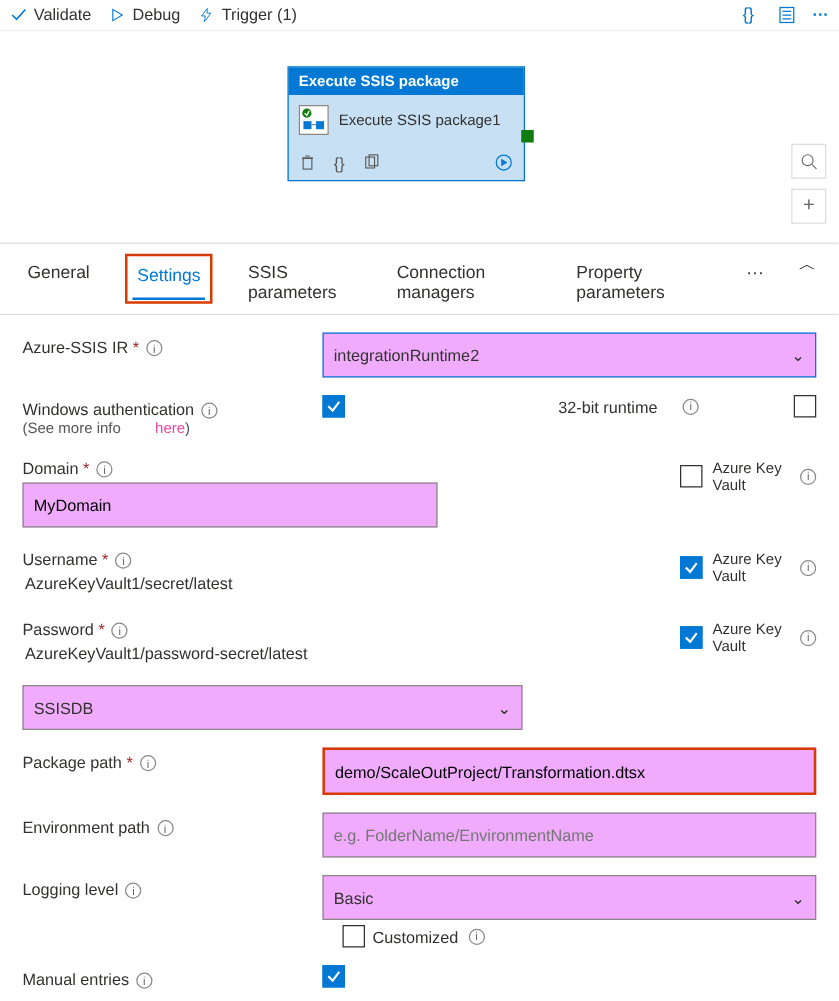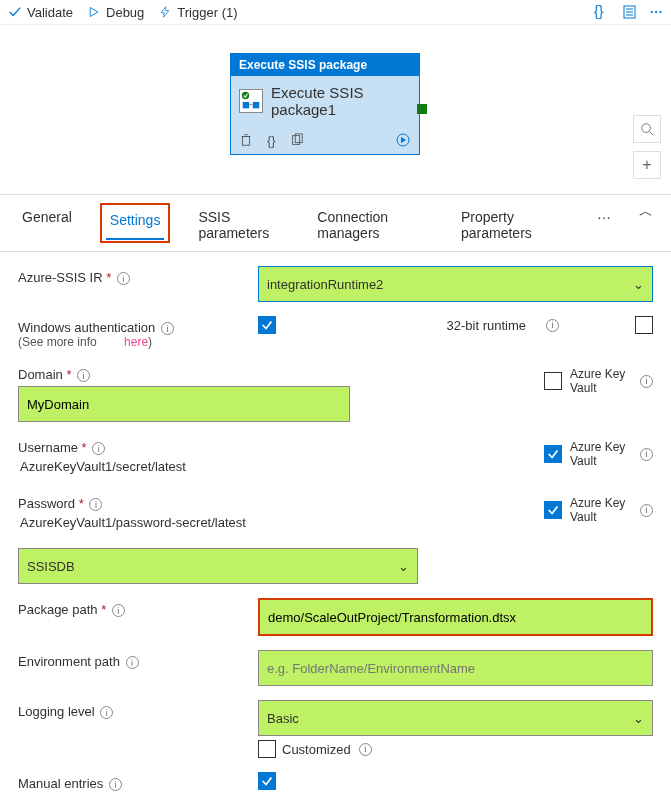--- a/index.html
+++ b/index.html
@@ -6,21 +6,21 @@
   body {
     margin: 0;
     font-family: "Segoe UI", Arial, sans-serif;
     font-size: 13px;
     color: #323130;
     background: #fff;
     width: 671px;
   }
   .toolbar {
     display: flex;
-    align-items: center;
+    align-items: flex-start;
     padding: 4px 8px;
     border-bottom: 1px solid #eee;
     gap: 14px;
   }
   .tb-item {
     display: flex;
     align-items: center;
     gap: 5px;
     color: #323130;
     cursor: pointer;
@@ -46,21 +46,21 @@
     color:#fff;
     padding:4px 8px;
     font-size:12px;
     font-weight:600;
   }
   .node-body {
     display:flex;
     align-items:center;
     gap:8px;
     padding:8px;
-    font-size:15px;
+    font-size:12px;
   }
   .node-ftr {
     display:flex;
     gap:14px;
     padding:6px 8px;
     color:#555;
     align-items:center;
   }
   .node-ftr .sp { margin-left:auto; color:#0078d4; }
   .node-icon {
@@ -137,38 +137,38 @@
     margin-left:2px;
   }
   .field-col { flex:1; }
   .sel, .inp {
     width:100%;
     max-width:400px;
     height:26px;
     padding:17px 8px;
     border:1px solid #8a8886;
     font-size:13px;
-    background:#bef264;
+    background:#f0abfc;
   }
   .sel { display:flex; align-items:center; justify-content:space-between; cursor:pointer; }
   .sel.blue { border:1px solid #0078d4; }
   .chk {
     width:18px; height:18px;
     border:1px solid #323130;
     display:inline-flex; align-items:center; justify-content:center;
     cursor:pointer;
   }
   .chk.on { background:#0078d4; border-color:#0078d4; color:#fff; }
   .sub-note { font-size:12px; color:#555; }
   .link { color:#ec4899; cursor:pointer;margin-left:24px; }
   .val-text { padding:4px 2px; font-size:13px; color:#323130; }
   .inp-small { width:332px; }
   .hl-red-inp { border:2px solid #d83b01 !important; }
   .row-inner { display:flex; align-items:center; gap:18px; }
-  .cust-row { display:flex; align-items:center; gap:6px; margin-top:4px; margin-left:0; }
+  .cust-row { display:flex; align-items:center; gap:6px; margin-top:4px; margin-left:16px; }
   svg { display:block; }
 </style>
 </head>
 <body>
 
 <div class="toolbar">
   <div class="tb-item">
     <span class="tb-icon">
       <svg viewBox="0 0 16 16" width="14" height="14">
           <path d="M2 8 L6 12 L14 3" stroke="#0078d4" stroke-width="1.5" fill="none"></path>

